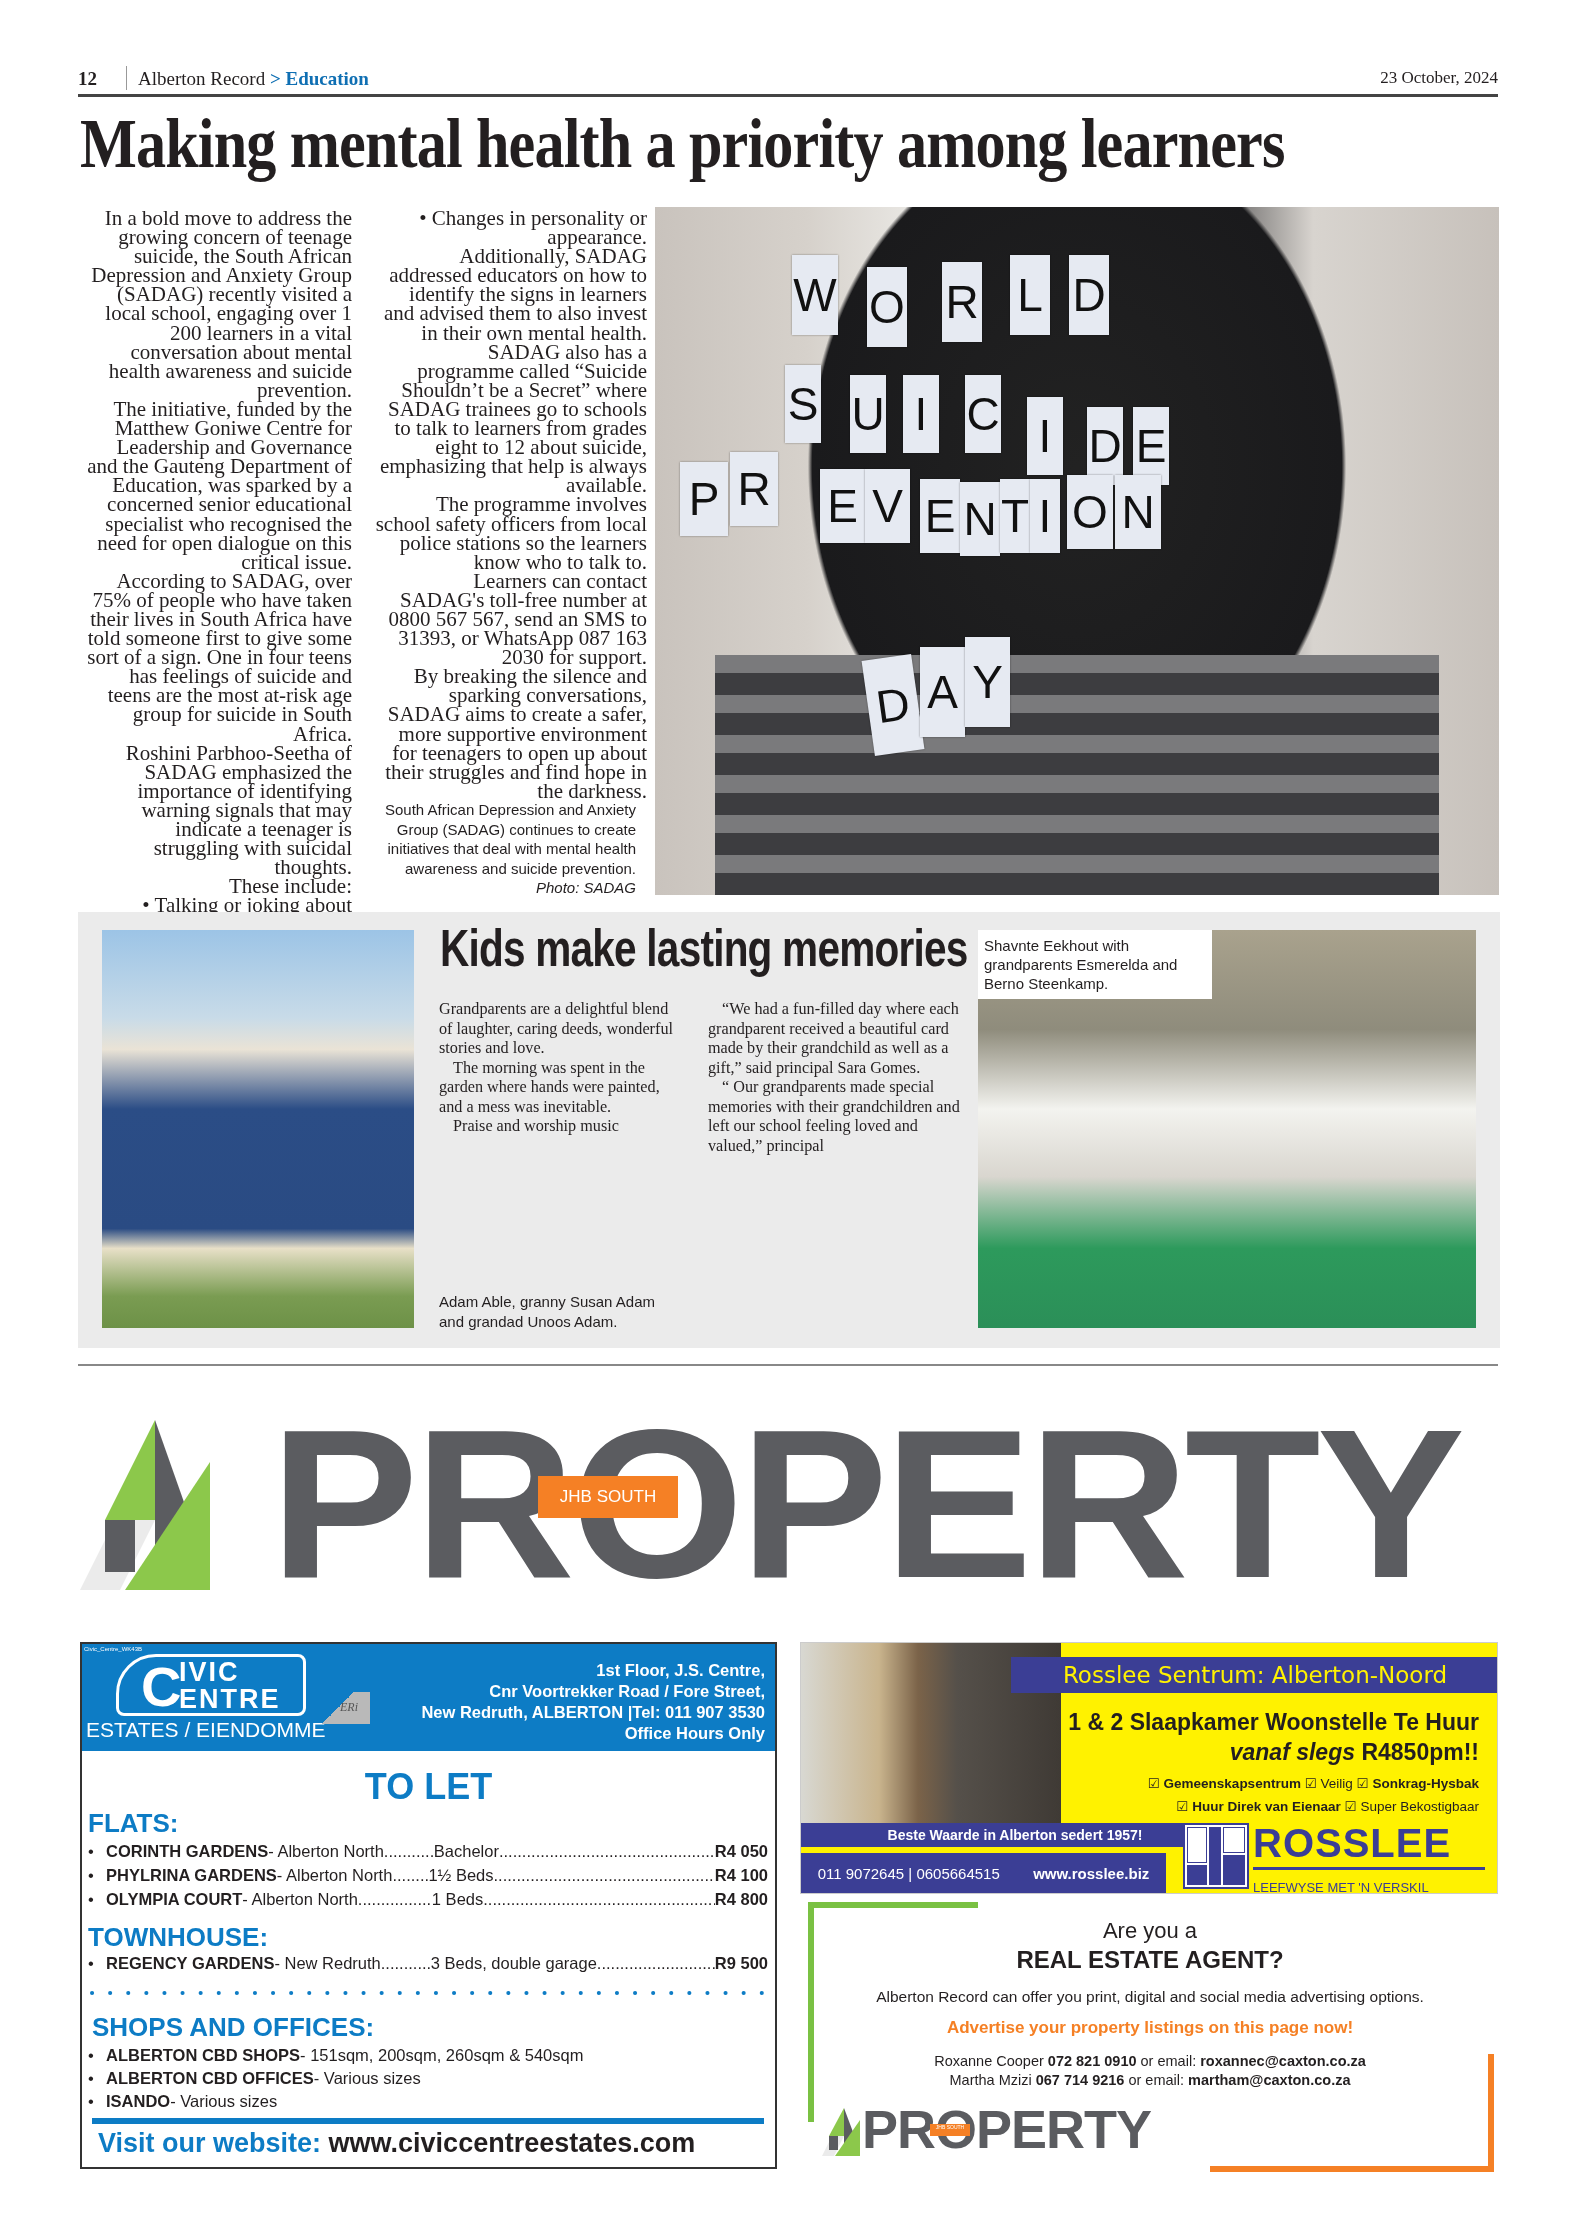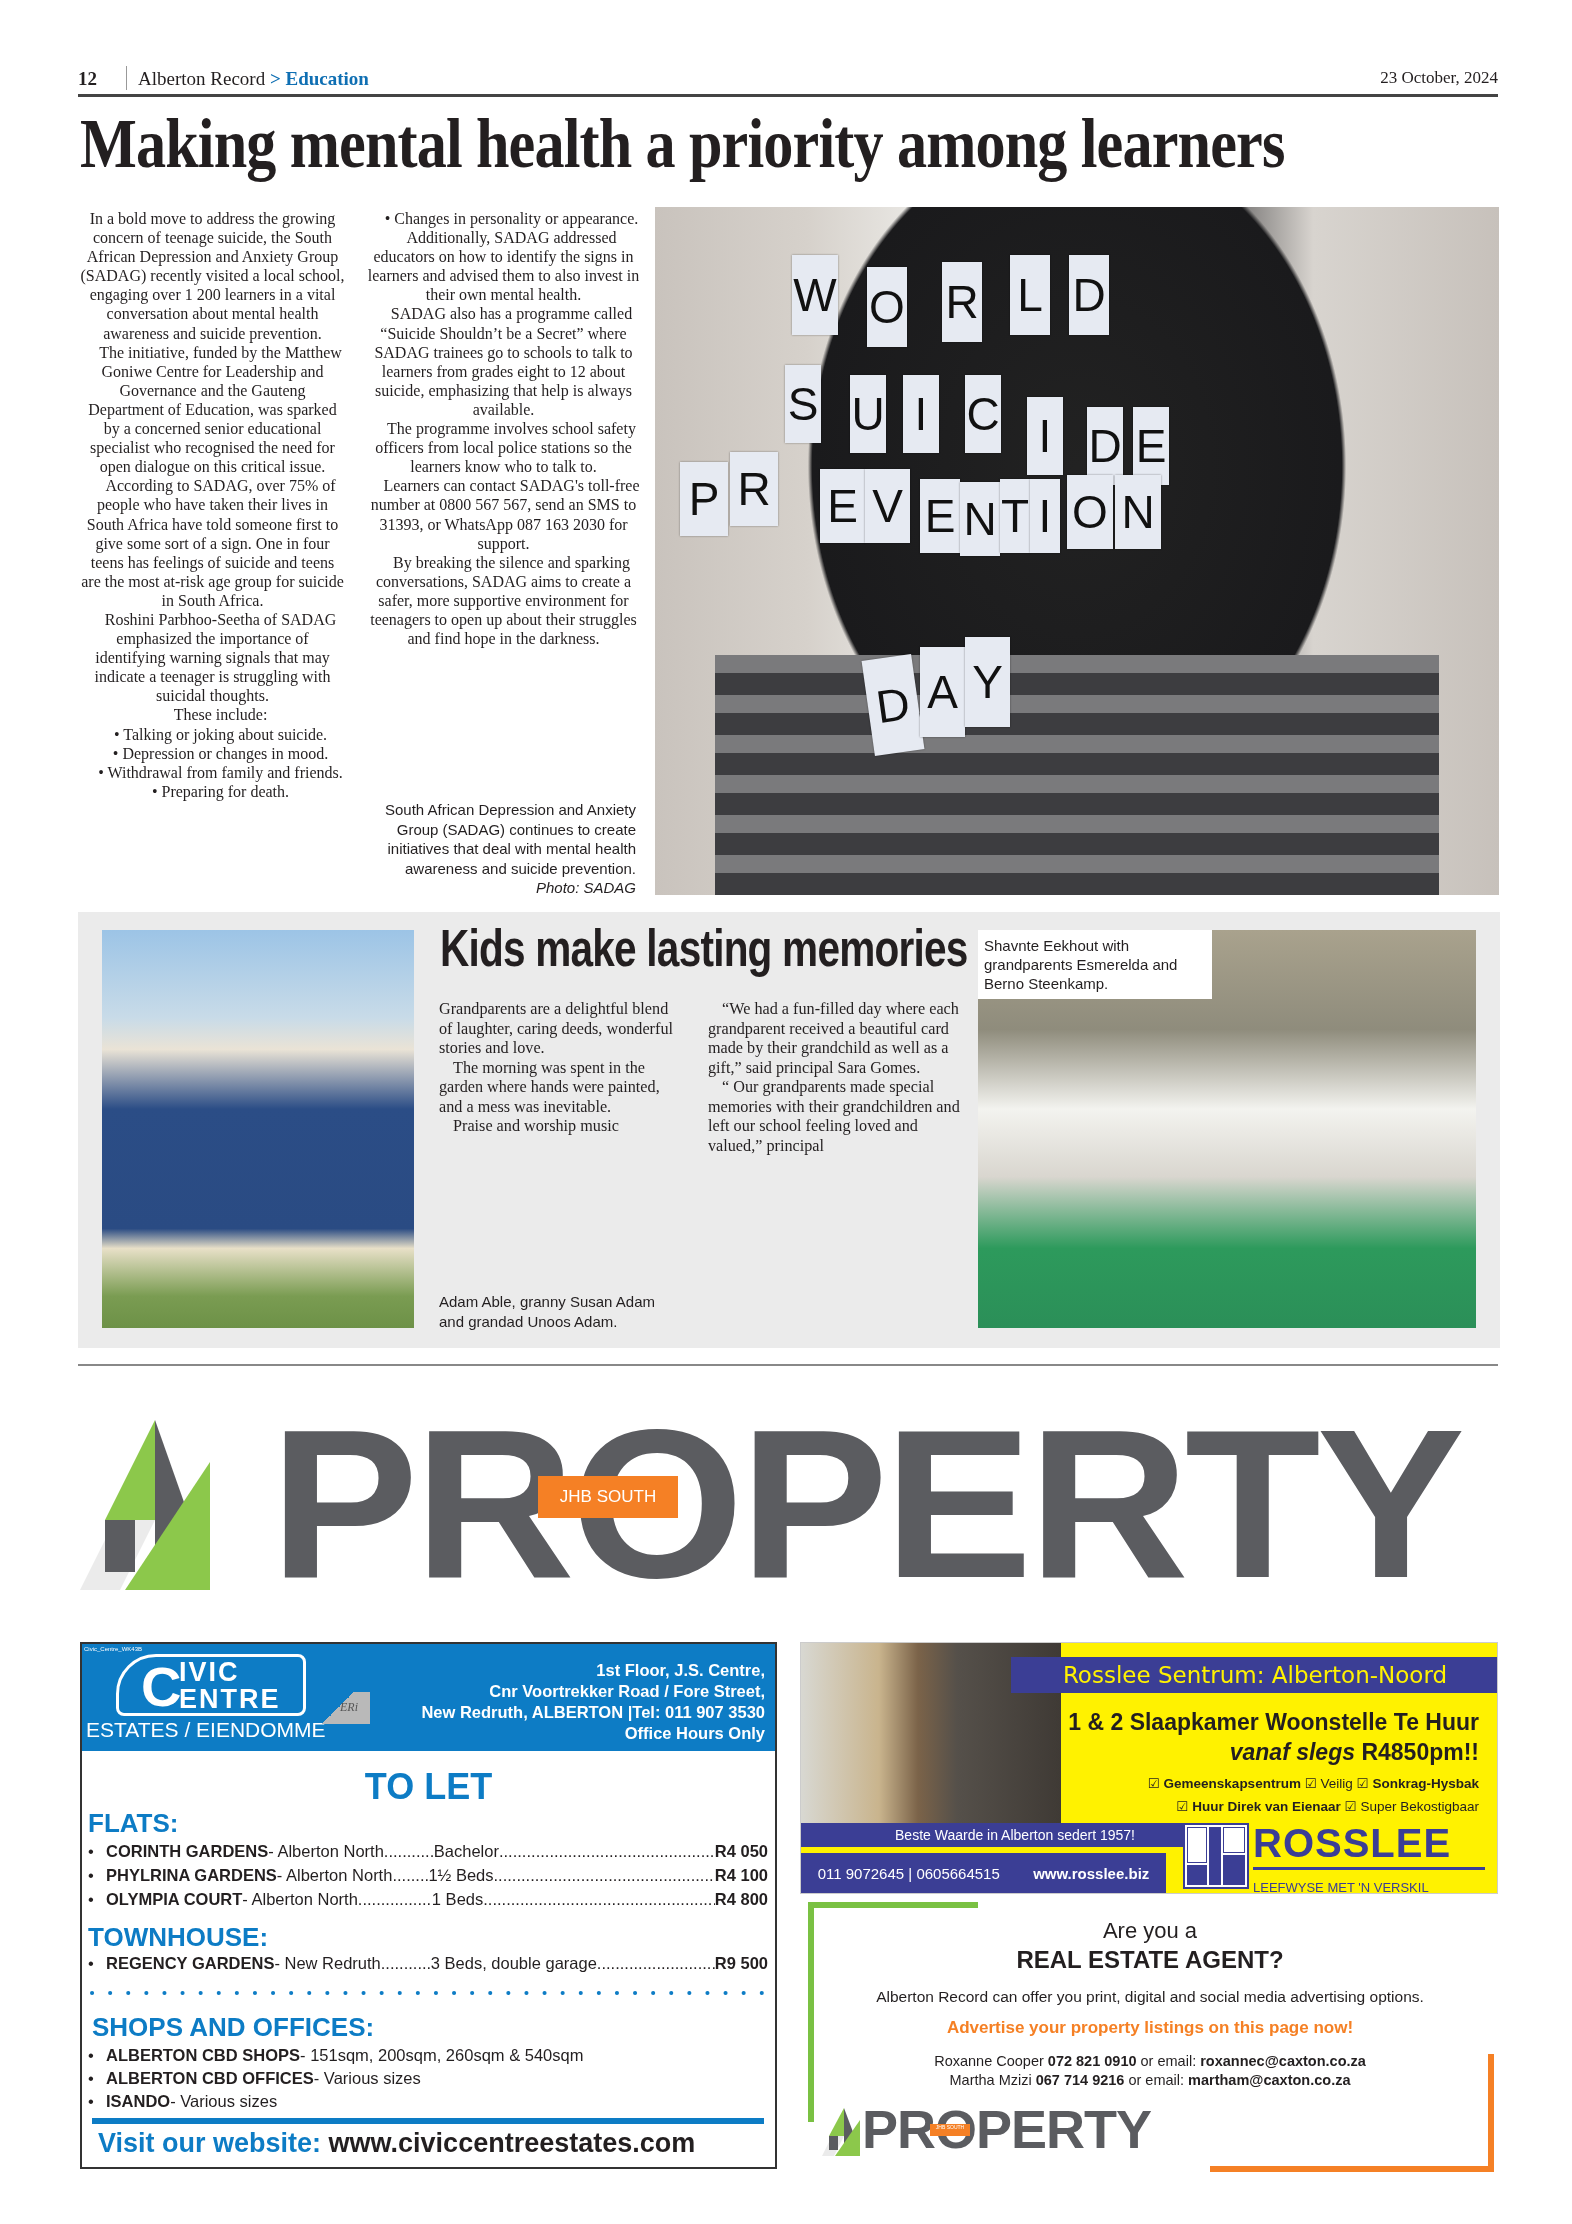--- a/index.html
+++ b/index.html
@@ -10,21 +10,21 @@
   .masthead { left: 78px; top: 66px; width: 1420px; height: 28px; font-size: 19px; }
   .masthead .pg { font-weight: bold; position: absolute; left: 0; top: 2px; }
   .masthead .sep { position: absolute; left: 48px; top: 0; width: 1px; height: 24px; background: #999; }
   .masthead .pub { position: absolute; left: 60px; top: 2px; }
   .masthead .sec { color: #0f6fb3; font-weight: bold; }
   .masthead .date { position: absolute; right: 0; top: 2px; font-size: 17px; }
   .rule-top { left: 78px; top: 94px; width: 1420px; height: 3px; background: #444; }
 
   .headline { left: 80px; top: 104px; font-size: 70px; font-family: "Liberation Serif", serif; letter-spacing: -1px; transform: scaleX(0.86); transform-origin: left; white-space: nowrap; color: #231f20; }
 
-  .col { font-size: 16px; line-height: 19.1px; text-align: center; }
+  .col { font-size: 21px; line-height: 19.1px; text-align: right; margin-left: 7px; }
   .col p { text-indent: 16px; }
   .col p.noind { text-indent: 0; }
   .col1 { left: 80px; top: 209px; width: 265px; }
   .col2 { left: 367px; top: 209px; width: 273px; }
   .caption1 { left: 368px; top: 800px; width: 268px; font-family: "Liberation Sans", sans-serif; font-size: 15px; line-height: 19.5px; text-align: right; }
 
   .photo1 { left: 655px; top: 207px; width: 844px; height: 688px; background: linear-gradient(90deg, #c9c3bd 0%, #d6d1cb 18%, #e8e6e2 30%, #2a2a2c 40%, #1d1d20 60%, #d8d4cf 78%, #c7c1bb 100%); overflow: hidden; }
   .photo1 .stairs { position: absolute; left: 60px; right: 60px; bottom: 0; height: 240px; background: repeating-linear-gradient(180deg, #7a7a7c 0 18px, #3d3d40 18px 40px); }
   .photo1 .crowd { position: absolute; left: 110px; right: 110px; top: 0; bottom: 40px; background: radial-gradient(ellipse at 50% 40%, #222 0%, #1a1a1c 60%, transparent 61%); }
   .sign { position: absolute; background: #e6eaf2; color: #111; font-family: "Liberation Sans", sans-serif; font-size: 46px; display: flex; align-items: center; justify-content: center; box-shadow: 0 0 2px rgba(0,0,0,.4); }
@@ -69,21 +69,21 @@
   .civic-web { position: absolute; left: 16px; top: 466px; font-family: "Liberation Sans", sans-serif; font-weight: bold; font-size: 27px; }
   .civic-web .lbl { color: #0d7cc5; }
 
   
   .rosslee { left: 800px; top: 1642px; width: 698px; height: 252px; background: #fff200; overflow: hidden; border: 1px solid #ccc; }
   .ros-photo { position: absolute; left: 0; top: 0; width: 260px; height: 180px; background: linear-gradient(90deg, #d8d8d2 0%, #c9b48d 30%, #7b6349 45%, #55504a 60%, #3f3a35 100%); }
   .ros-banner { position: absolute; left: 210px; top: 14px; width: 488px; height: 36px; background: #3b3e95; color: #fff200; font-family: "DejaVu Sans", sans-serif; font-size: 23px; display: flex; align-items: center; justify-content: center; }
   .ros-line1 { position: absolute; right: 18px; top: 66px; font-family: "Liberation Sans", sans-serif; font-weight: bold; font-size: 23px; color: #231f20; }
   .ros-line2 { position: absolute; right: 18px; top: 96px; font-family: "Liberation Sans", sans-serif; font-weight: bold; font-style: italic; font-size: 23px; color: #231f20; }
   .ros-feat { position: absolute; right: 18px; font-family: "Liberation Sans", sans-serif; font-size: 13.5px; color: #231f20; }
-  .ros-best { position: absolute; left: 0; top: 180px; width: 428px; height: 24px; background: #3b3e95; color: #fff; font-family: "Liberation Sans", sans-serif; font-weight: normal; font-size: 14px; display: flex; align-items: center; justify-content: center; }
+  .ros-best { position: absolute; left: 0; top: 180px; width: 428px; height: 24px; background: #3b3e95; color: #fff; font-family: "Liberation Sans", sans-serif; font-weight: bold; font-size: 14px; display: flex; align-items: center; justify-content: center; }
   .ros-contact { position: absolute; left: 0; top: 210px; width: 365px; height: 40px; background: #3b3e95; color: #fff; font-family: "Liberation Sans", sans-serif; font-size: 15px; display: flex; align-items: center; justify-content: space-around; }
   .ros-logo { position: absolute; left: 382px; top: 180px; width: 66px; height: 66px; border: 2px solid #3b3e95; background: #fff; }
   .ros-name { position: absolute; left: 452px; top: 178px; font-family: "Liberation Sans", sans-serif; font-weight: bold; font-size: 40px; color: #3b3e95; letter-spacing: 1px; }
   .ros-tag { position: absolute; left: 452px; top: 224px; width: 232px; border-top: 3px solid #3b3e95; border-bottom: 3px solid #3b3e95; font-family: "Liberation Sans", sans-serif; font-size: 13px; color: #3b3e95; padding: 10px 0; }
 
   
   .agent { left: 800px; top: 1902px; width: 700px; height: 280px; }
   .agent .gl { position: absolute; left: 8px; top: 0; width: 170px; height: 6px; background: #7ac143; }
   .agent .gv { position: absolute; left: 8px; top: 0; width: 6px; height: 220px; background: #7ac143; }
   .agent .oh { position: absolute; left: 410px; bottom: 10px; width: 284px; height: 6px; background: #f58025; }

